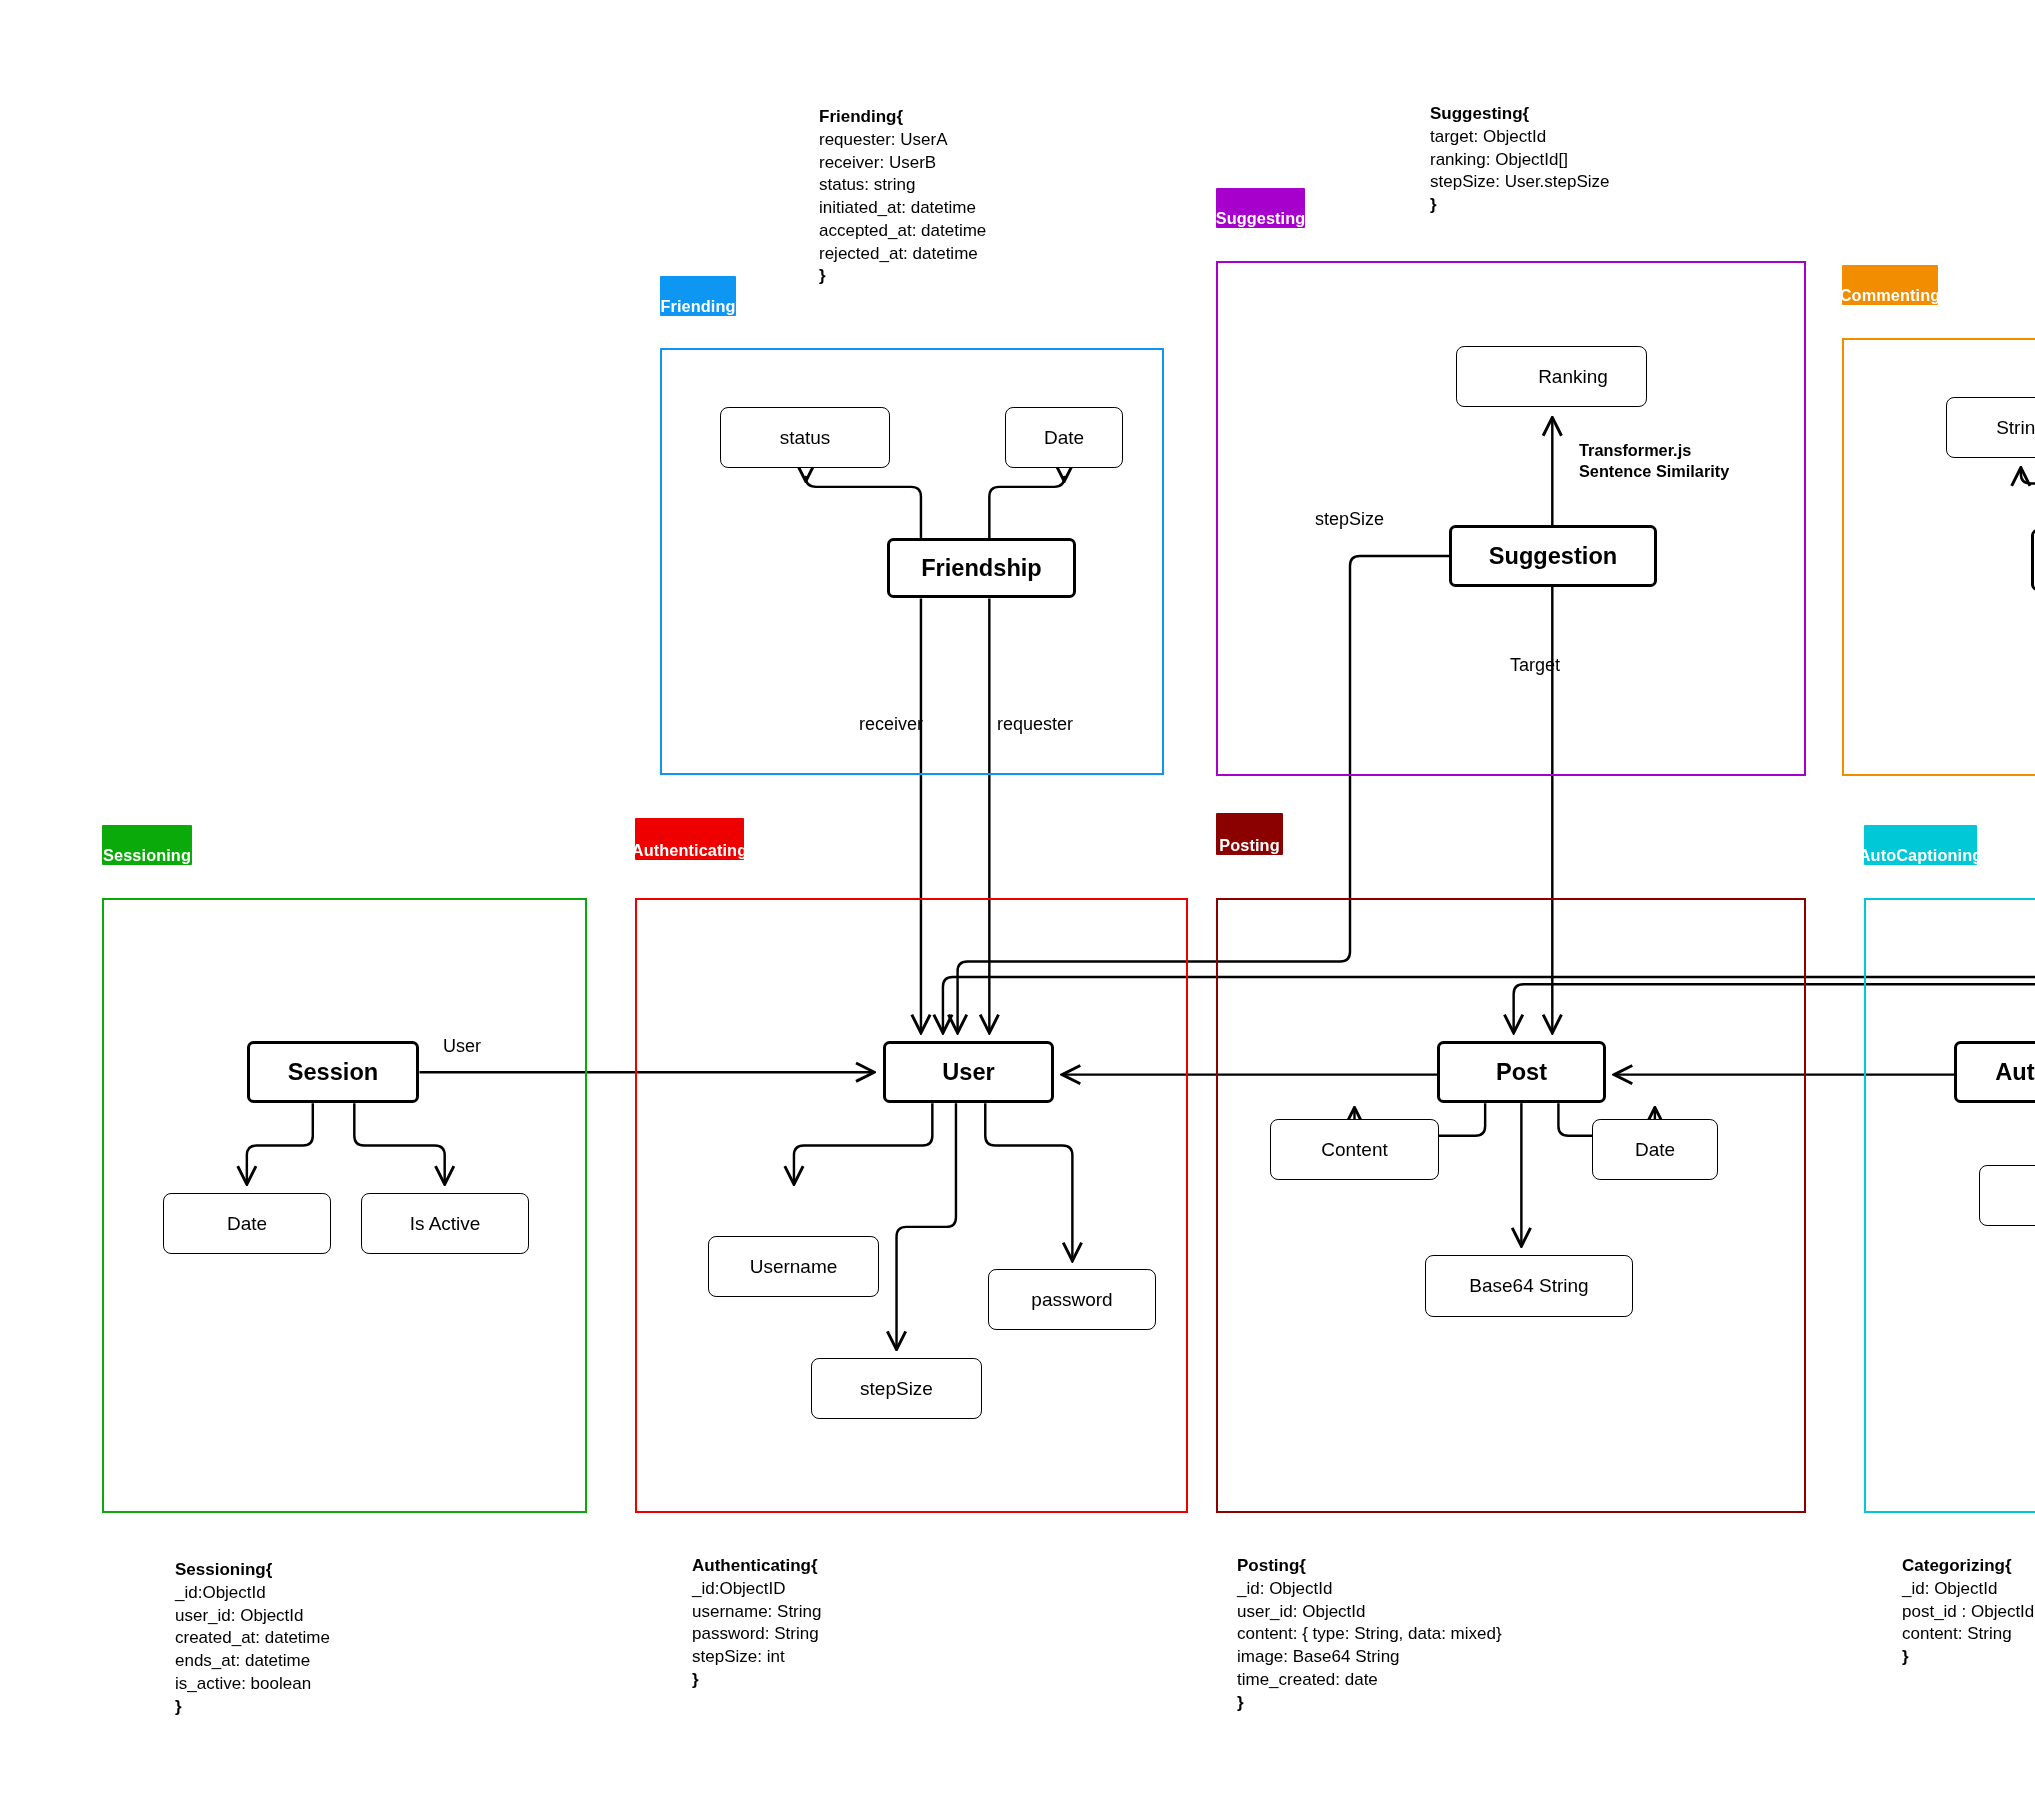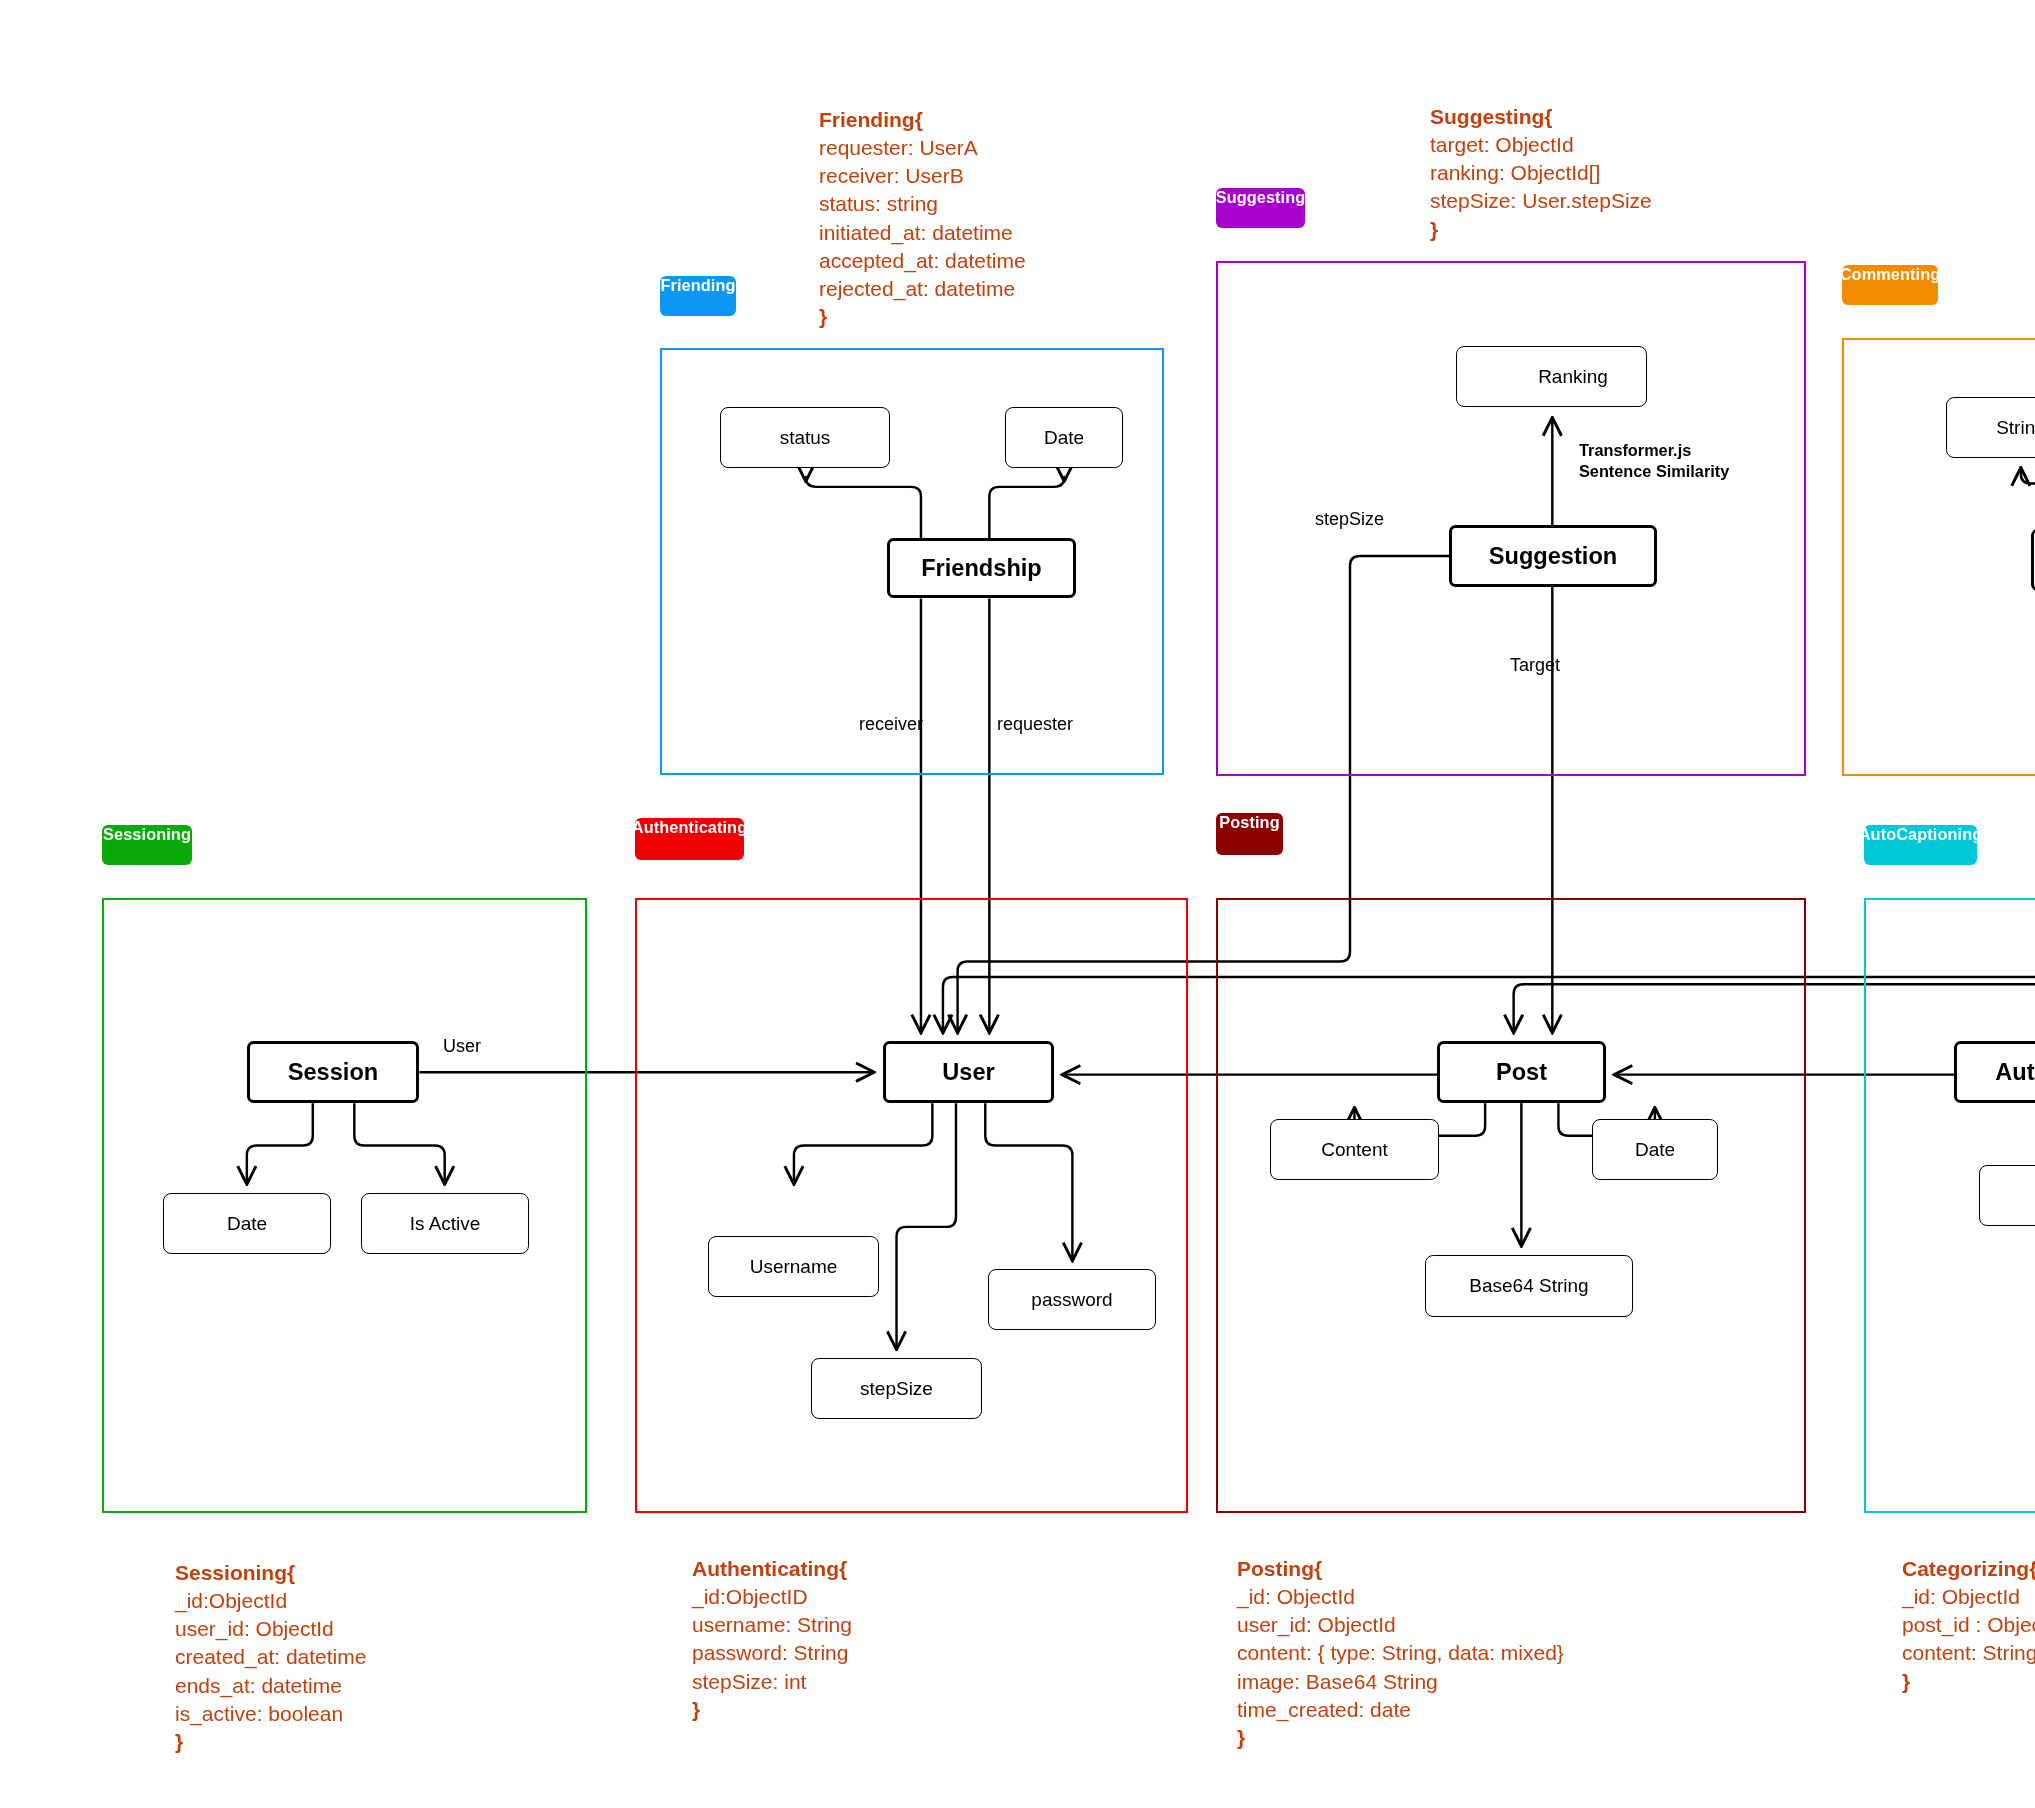--- a/index.html
+++ b/index.html
@@ -4,33 +4,33 @@
 <style>
   html,body{margin:0;padding:0;background:#ffffff;}
   body{font-family:"Liberation Sans", sans-serif;}
   #stage{position:relative;width:2389px;height:1809px;background:#fff;overflow:hidden;}
   svg#wires{position:absolute;left:0;top:0;width:2389px;height:1809px;}
 
   
   .group{position:absolute;background:transparent;box-sizing:border-box;}
 
   
-  .tag{position:absolute;display:flex;align-items:flex-start;justify-content:center;
-       color:#fff;font-weight:bold;border-radius:6px;box-sizing:border-box;
+  .tag{position:absolute;display:flex;align-items:flex-end;justify-content:center;
+       color:#fff;font-weight:bold;border-radius:1px;box-sizing:border-box;
        font-size:16.3px;letter-spacing:0.1px;padding:0 9px;white-space:nowrap;}
 
   
   .node{position:absolute;box-sizing:border-box;background:#fff;border:2px solid #000;
         border-radius:6.5px;display:flex;align-items:center;justify-content:center;
         font-size:21px;color:#000;white-space:nowrap;}
   .node.attr{border-width:1.6px;font-size:19px;border-radius:8.1px;}
   .node.entity{font-weight:bold;font-size:23.6px;border-width:3.3px;}
 
   
-  .schema{position:absolute;font-size:21px;line-height:1.34;color:#c2410c;white-space:pre;}
+  .schema{position:absolute;font-size:17px;line-height:1.34;color:#000000;white-space:pre;}
   .schema .hd{font-weight:bold;}
 
   
   .elabel{position:absolute;font-size:18px;color:#000;white-space:nowrap;}
   .elabel.b{font-weight:bold;line-height:1.28;font-size:16.3px;}
 </style>
 </head>
 <body>
 
 <div id="stage">

